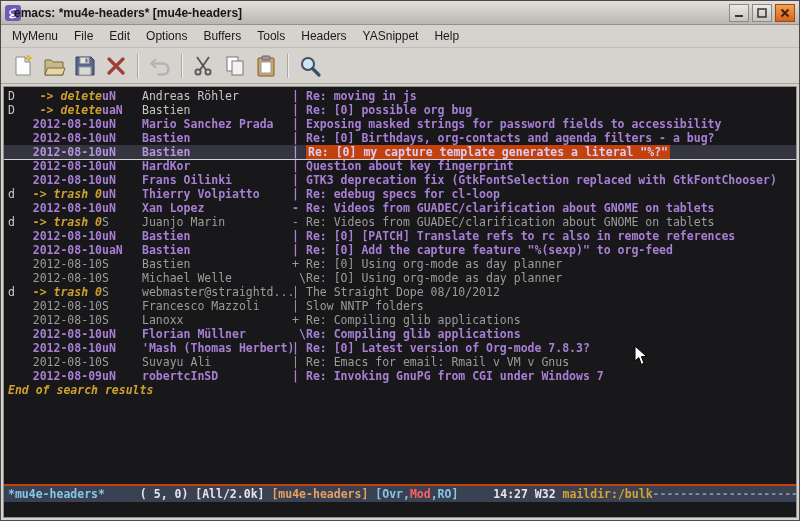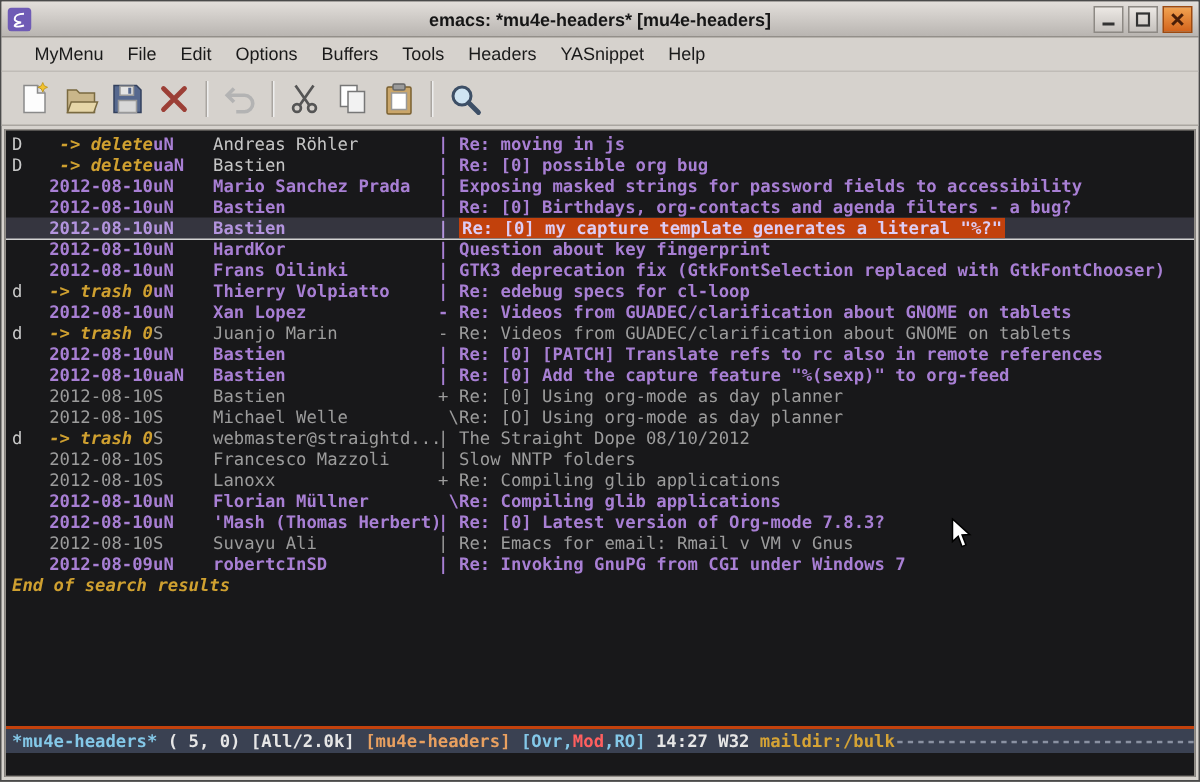--- a/index.html
+++ b/index.html
@@ -5,31 +5,31 @@
   * { box-sizing: border-box; margin: 0; padding: 0; }
   html,body { width: 800px; height: 521px; background:#555; }
   body { position: relative; font-family: "Liberation Sans", sans-serif; }
 
   .window { width:800px; height:521px; display:flex; flex-direction:column;
             border:1px solid #4a4a4a; background:#d6d2cd; position:relative; overflow:hidden; }
 
   
   .titlebar { height:24px; flex:0 0 24px; background:linear-gradient(#e3dfdb,#b9b5b1);
               border-bottom:1px solid #938f8a; display:flex; align-items:center; padding:0 4px; position:relative; }
-  .title-text { position:absolute; left:0; right:0; text-align:center; font-weight:bold;
+  .title-text { position:absolute; left:13px; right:0; font-weight:bold;
                 font-size:12px; color:#161616; pointer-events:none; }
   .win-icon { width:16px; height:16px; display:inline-flex; }
   .win-buttons { margin-left:auto; display:flex; z-index:2; }
   .wbtn { width:20px; height:18px; margin-left:3px; border:1px solid #8d8984;
           background:linear-gradient(#ece8e4,#c6c2be); display:flex; align-items:center; justify-content:center; }
   .wbtn.close { background:linear-gradient(#f2a351,#d3641c); border-color:#9d4a10; }
 
   
   .menubar { height:23px; flex:0 0 23px; display:flex; align-items:center; background:#d6d2cd;
-             padding:0 14px; border-bottom:1px solid #c0bcb7; }
+             padding:0 3px; border-bottom:1px solid #c0bcb7; }
   .menu-item { font-size:12px; color:#1a1a1a; padding:3px 8px; white-space:nowrap; }
 
   
   .toolbar { height:36px; flex:0 0 36px; display:flex; align-items:center; background:#d6d2cd;
              padding:0 6px; border-bottom:1px solid #a9a5a0; }
   .tbtn { width:31px; height:30px; display:flex; align-items:center; justify-content:center; border-radius:3px; }
   .tsep { width:1px; height:24px; background:#aaa6a1; margin:0 6px; box-shadow:1px 0 0 #eee; }
 
   
   .frame { flex:1; display:flex; flex-direction:column; margin:2px; border:1px solid #918d88;
@@ -66,21 +66,21 @@
   .s-current { color:#b394de; font-weight:bold; background:#35353f; box-shadow:0 1px 0 0 #d4d4d4; }
   .s-current .subj-text { background:#c2410c; color:#ddcdf5; padding:0 2px; }
 
   .end-line { height:14px; padding-left:4px; font:bold italic 11.5px "DejaVu Sans Mono", monospace;
               color:#cfa030; white-space:pre; }
 
   
   .modeline { height:18px; flex:0 0 18px; background:#3a4152; border-top:2px solid #c2410c;
               display:flex; align-items:center; padding-left:4px; overflow:hidden;
               font:bold 11.5px "DejaVu Sans Mono", monospace; white-space:pre; }
-  .ml-white  { color:#e6e6e6; }
+  .ml-white  { color:#e6e6e6;margin-left:28px; }
   .ml-cyan   { color:#84c8e8; }
   .ml-red    { color:#ff5f5f; }
   .ml-orange { color:#e8a060; }
   .ml-orange2{ color:#d5a335; }
   .ml-dim    { color:#8a91a2; }
 
   .echo-area { height:15px; flex:0 0 15px; background:#18181a; }
 
   .cursor { position:absolute; left:634px; top:345px; z-index:50; pointer-events:none; }
 </style>

